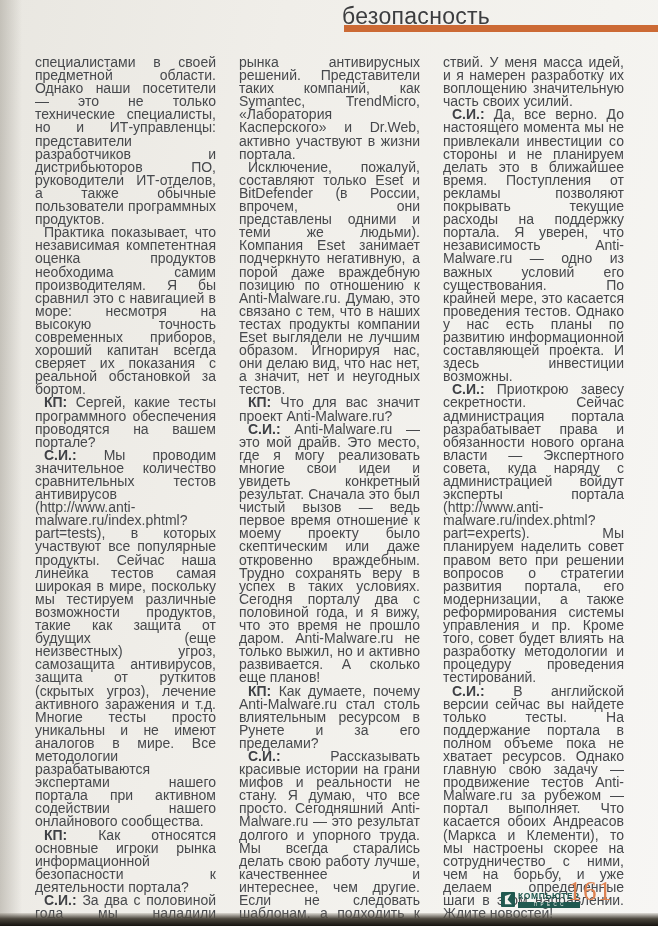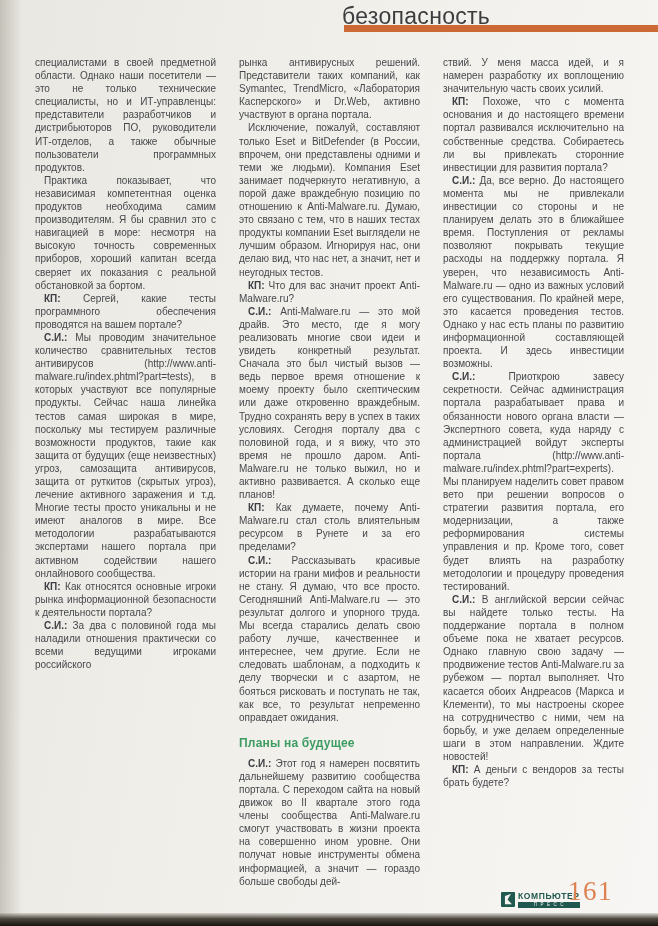--- a/index.html
+++ b/index.html
@@ -16,21 +16,21 @@
   .accent-bar{
     position:absolute; top:25px; left:344px; right:0; height:7px;
     background:#cc6a35;
   }
   .columns{
     position:absolute; top:56px; left:35px; width:589px;
     display:flex; gap:23px;
   }
   .col{width:181px;}
   .para{
-    margin:0; font-size:10px; line-height:13.1px;
+    margin:0; font-size:14px; line-height:13.1px;
     text-align:justify; text-indent:9px;
     overflow-wrap:anywhere; hyphens:none;
   }
   .para.cont{text-indent:0;}
   .para b{font-weight:bold; color:#3e4045;}
   .subhead{
     margin:12px 0 7px 0; font-size:12px; font-weight:bold;
     letter-spacing:.2px;
   }
   .footer{position:absolute; left:0; top:876px; width:658px; height:40px;padding-left:36px;}
@@ -65,32 +65,31 @@
   <div class="columns">
     <div class="col">
         <p class="para cont">специалистами в своей предметной области. Однако наши посетители — это не только технические специалисты, но и ИТ-управленцы: представители разработчиков и дистрибьюторов ПО, руководители ИТ-отделов, а также обычные пользователи программных продуктов.</p>
         <p class="para">Практика показывает, что независимая компетентная оценка продуктов необходима самим производителям. Я бы сравнил это с навигацией в море: несмотря на высокую точность современных приборов, хороший капитан всегда сверяет их показания с реальной обстановкой за бортом.</p>
         <p class="para"><b>КП: </b>Сергей, какие тесты программного обеспечения проводятся на вашем портале?</p>
         <p class="para"><b>С.И.: </b>Мы проводим значительное количество сравнительных тестов антивирусов (http://www.anti-malware.ru/index.phtml?part=tests), в которых участвуют все популярные продукты. Сейчас наша линейка тестов самая широкая в мире, поскольку мы тестируем различные возможности продуктов, такие как защита от будущих (еще неизвестных) угроз, самозащита антивирусов, защита от руткитов (скрытых угроз), лечение активного заражения и т.д. Многие тесты просто уникальны и не имеют аналогов в мире. Все методологии разрабатываются экспертами нашего портала при активном содействии нашего онлайнового сообщества.</p>
         <p class="para"><b>КП: </b>Как относятся основные игроки рынка информационной безопасности к деятельности портала?</p>
         <p class="para"><b>С.И.: </b>За два с половиной года мы наладили отношения практически со всеми ведущими игроками российского</p>
       </div>
     <div class="col">
-        <p class="para cont">рынка антивирусных решений. Представители таких компаний, как Symantec, TrendMicro, «Лаборатория Касперского» и Dr.Web, активно участвуют в органа портала.</p>
+        <p class="para cont">рынка антивирусных решений. Представители таких компаний, как Symantec, TrendMicro, «Лаборатория Касперского» и Dr.Web, активно участвуют в жизни портала.</p>
         <p class="para">Исключение, пожалуй, составляют только Eset и BitDefender (в России, впрочем, они представлены одними и теми же людьми). Компания Eset занимает подчеркнуто негативную, а порой даже враждебную позицию по отношению к Anti-Malware.ru. Думаю, это связано с тем, что в наших тестах продукты компании Eset выглядели не лучшим образом. Игнорируя нас, они делаю вид, что нас нет, а значит, нет и неугодных тестов.</p>
         <p class="para"><b>КП: </b>Что для вас значит проект Anti-Malware.ru?</p>
         <p class="para"><b>С.И.: </b>Anti-Malware.ru — это мой драйв. Это место, где я могу реализовать многие свои идеи и увидеть конкретный результат. Сначала это был чистый вызов — ведь первое время отношение к моему проекту было скептическим или даже откровенно враждебным. Трудно сохранять веру в успех в таких условиях. Сегодня порталу два с половиной года, и я вижу, что это время не прошло даром. Anti-Malware.ru не только выжил, но и активно развивается. А сколько еще планов!</p>
         <p class="para"><b>КП: </b>Как думаете, почему Anti-Malware.ru стал столь влиятельным ресурсом в Рунете и за его пределами?</p>
         <p class="para"><b>С.И.: </b>Рассказывать красивые истории на грани мифов и реальности не стану. Я думаю, что все просто. Сегодняшний Anti-Malware.ru — это результат долгого и упорного труда. Мы всегда старались делать свою работу лучше, качественнее и интереснее, чем другие. Если не следовать шаблонам, а подходить к делу творчески и с азартом, не бояться рисковать и поступать не так, как все, то результат непременно оправдает ожидания.</p>
         <div class="subhead" style="color: rgb(61, 156, 98);">Планы на будущее</div>
         <p class="para"><b>С.И.: </b>Этот год я намерен посвятить дальнейшему развитию сообщества портала. С переходом сайта на новый движок во II квартале этого года члены сообщества Anti-Malware.ru смогут участвовать в жизни проекта на совершенно ином уровне. Они получат новые инструменты обмена информацией, а значит — гораздо больше свободы дей-</p>
       </div>
     <div class="col">
         <p class="para cont">ствий. У меня масса идей, и я намерен разработку их воплощению значительную часть своих усилий.</p>
-        <p class="para"><b>КП: </b>Похоже, что с момента основания и до настоящего времени портал развивался исключительно на собственные средства. Собираетесь ли вы привлекать сторонние инвестиции для развития портала?</p>
         <p class="para"><b>С.И.: </b>Да, все верно. До настоящего момента мы не привлекали инвестиции со стороны и не планируем делать это в ближайшее время. Поступления от рекламы позволяют покрывать текущие расходы на поддержку портала. Я уверен, что независимость Anti-Malware.ru — одно из важных условий его существования. По крайней мере, это касается проведения тестов. Однако у нас есть планы по развитию информационной составляющей проекта. И здесь инвестиции возможны.</p>
         <p class="para"><b>С.И.: </b>Приоткрою завесу секретности. Сейчас администрация портала разрабатывает права и обязанности нового органа власти — Экспертного совета, куда наряду с администрацией войдут эксперты портала (http://www.anti-malware.ru/index.phtml?part=experts). Мы планируем наделить совет правом вето при решении вопросов о стратегии развития портала, его модернизации, а также реформирования системы управления и пр. Кроме того, совет будет влиять на разработку методологии и процедуру проведения тестирований.</p>
         <p class="para"><b>С.И.: </b>В английской версии сейчас вы найдете только тесты. На поддержание портала в полном объеме пока не хватает ресурсов. Однако главную свою задачу — продвижение тестов Anti-Malware.ru за рубежом — портал выполняет. Что касается обоих Андреасов (Маркса и Клементи), то мы настроены скорее на сотрудничество с ними, чем на борьбу, и уже делаем определенные шаги в этом направлении. Ждите новостей!</p>
         <p class="para"><b>КП: </b>А деньги с вендоров за тесты брать будете?</p>
       </div>
   </div>
 
   <div class="footer">
     <div class="logo">
       <svg class="logo-mark" viewBox="0 0 16 17" aria-hidden="true">

